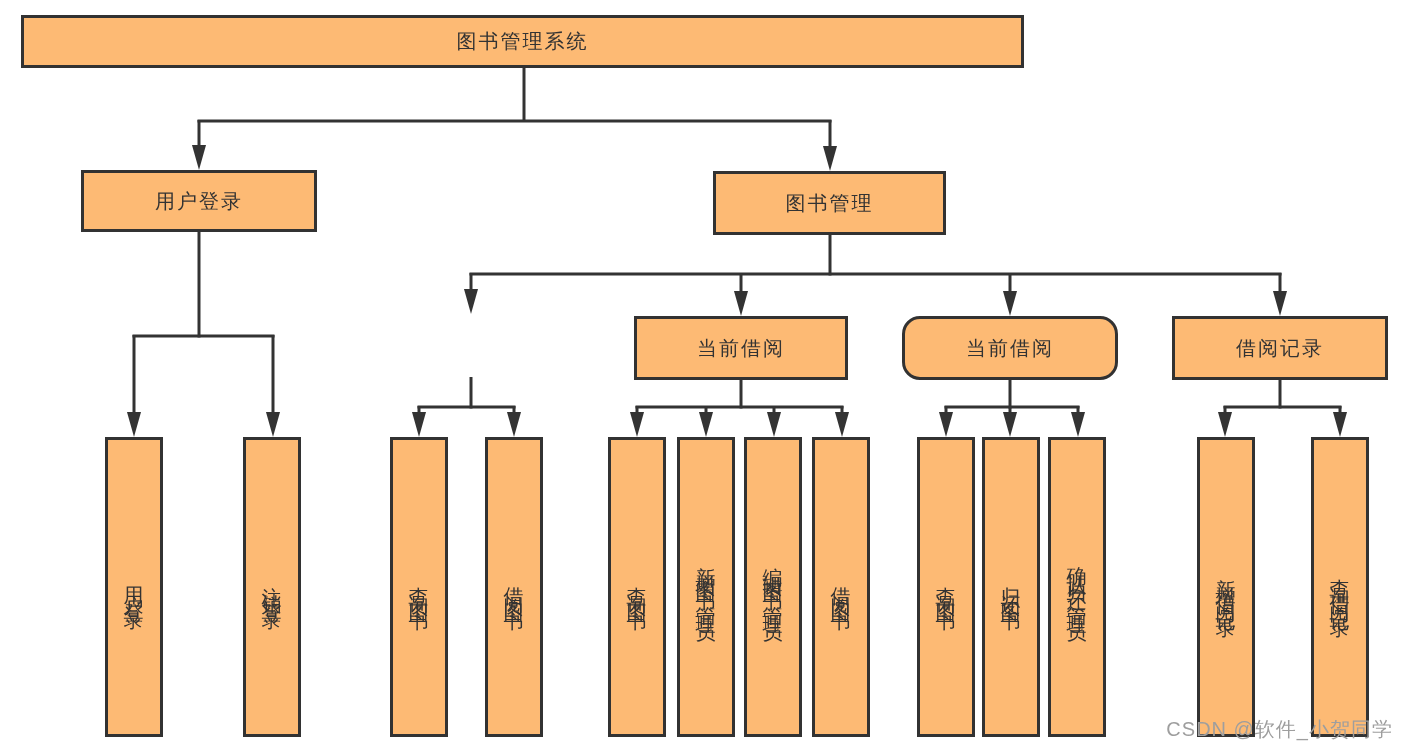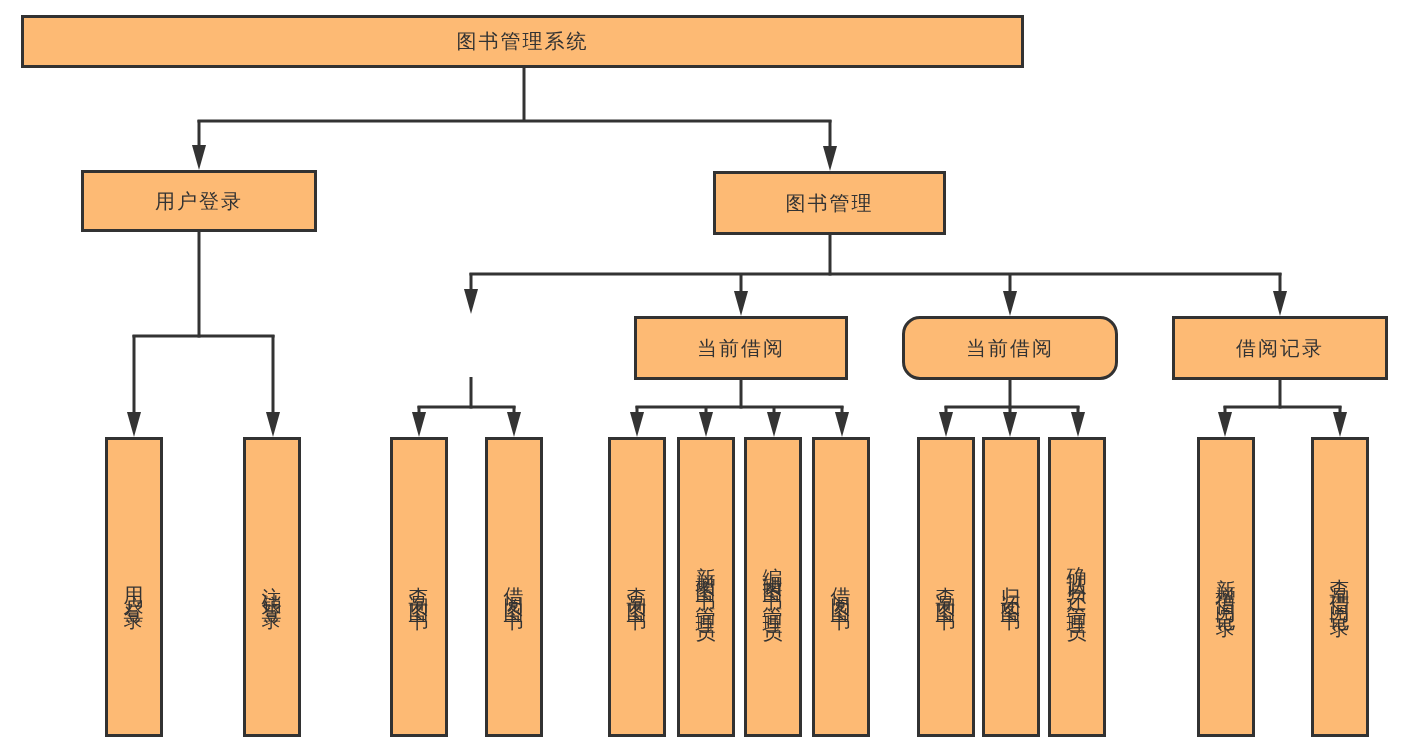--- a/index.html
+++ b/index.html
@@ -115,14 +115,15 @@
   <div class="box vbox" style="left:744px;">编辑图书（管理员）</div>
   <div class="box vbox" style="left:812px;">借阅图书</div>
 
   <div class="box vbox" style="left:917px;">查询图书</div>
   <div class="box vbox" style="left:982px;">归还图书</div>
   <div class="box vbox" style="left:1048px;">确认归还（管理员）</div>
 
   <div class="box vbox" style="left:1197px;">新增借阅记录</div>
   <div class="box vbox" style="left:1311px;">查询借阅记录</div>
 
+  <div class="watermark">CSDN @软件_小贺同学</div>
 
 </div>
 
 </body></html>

